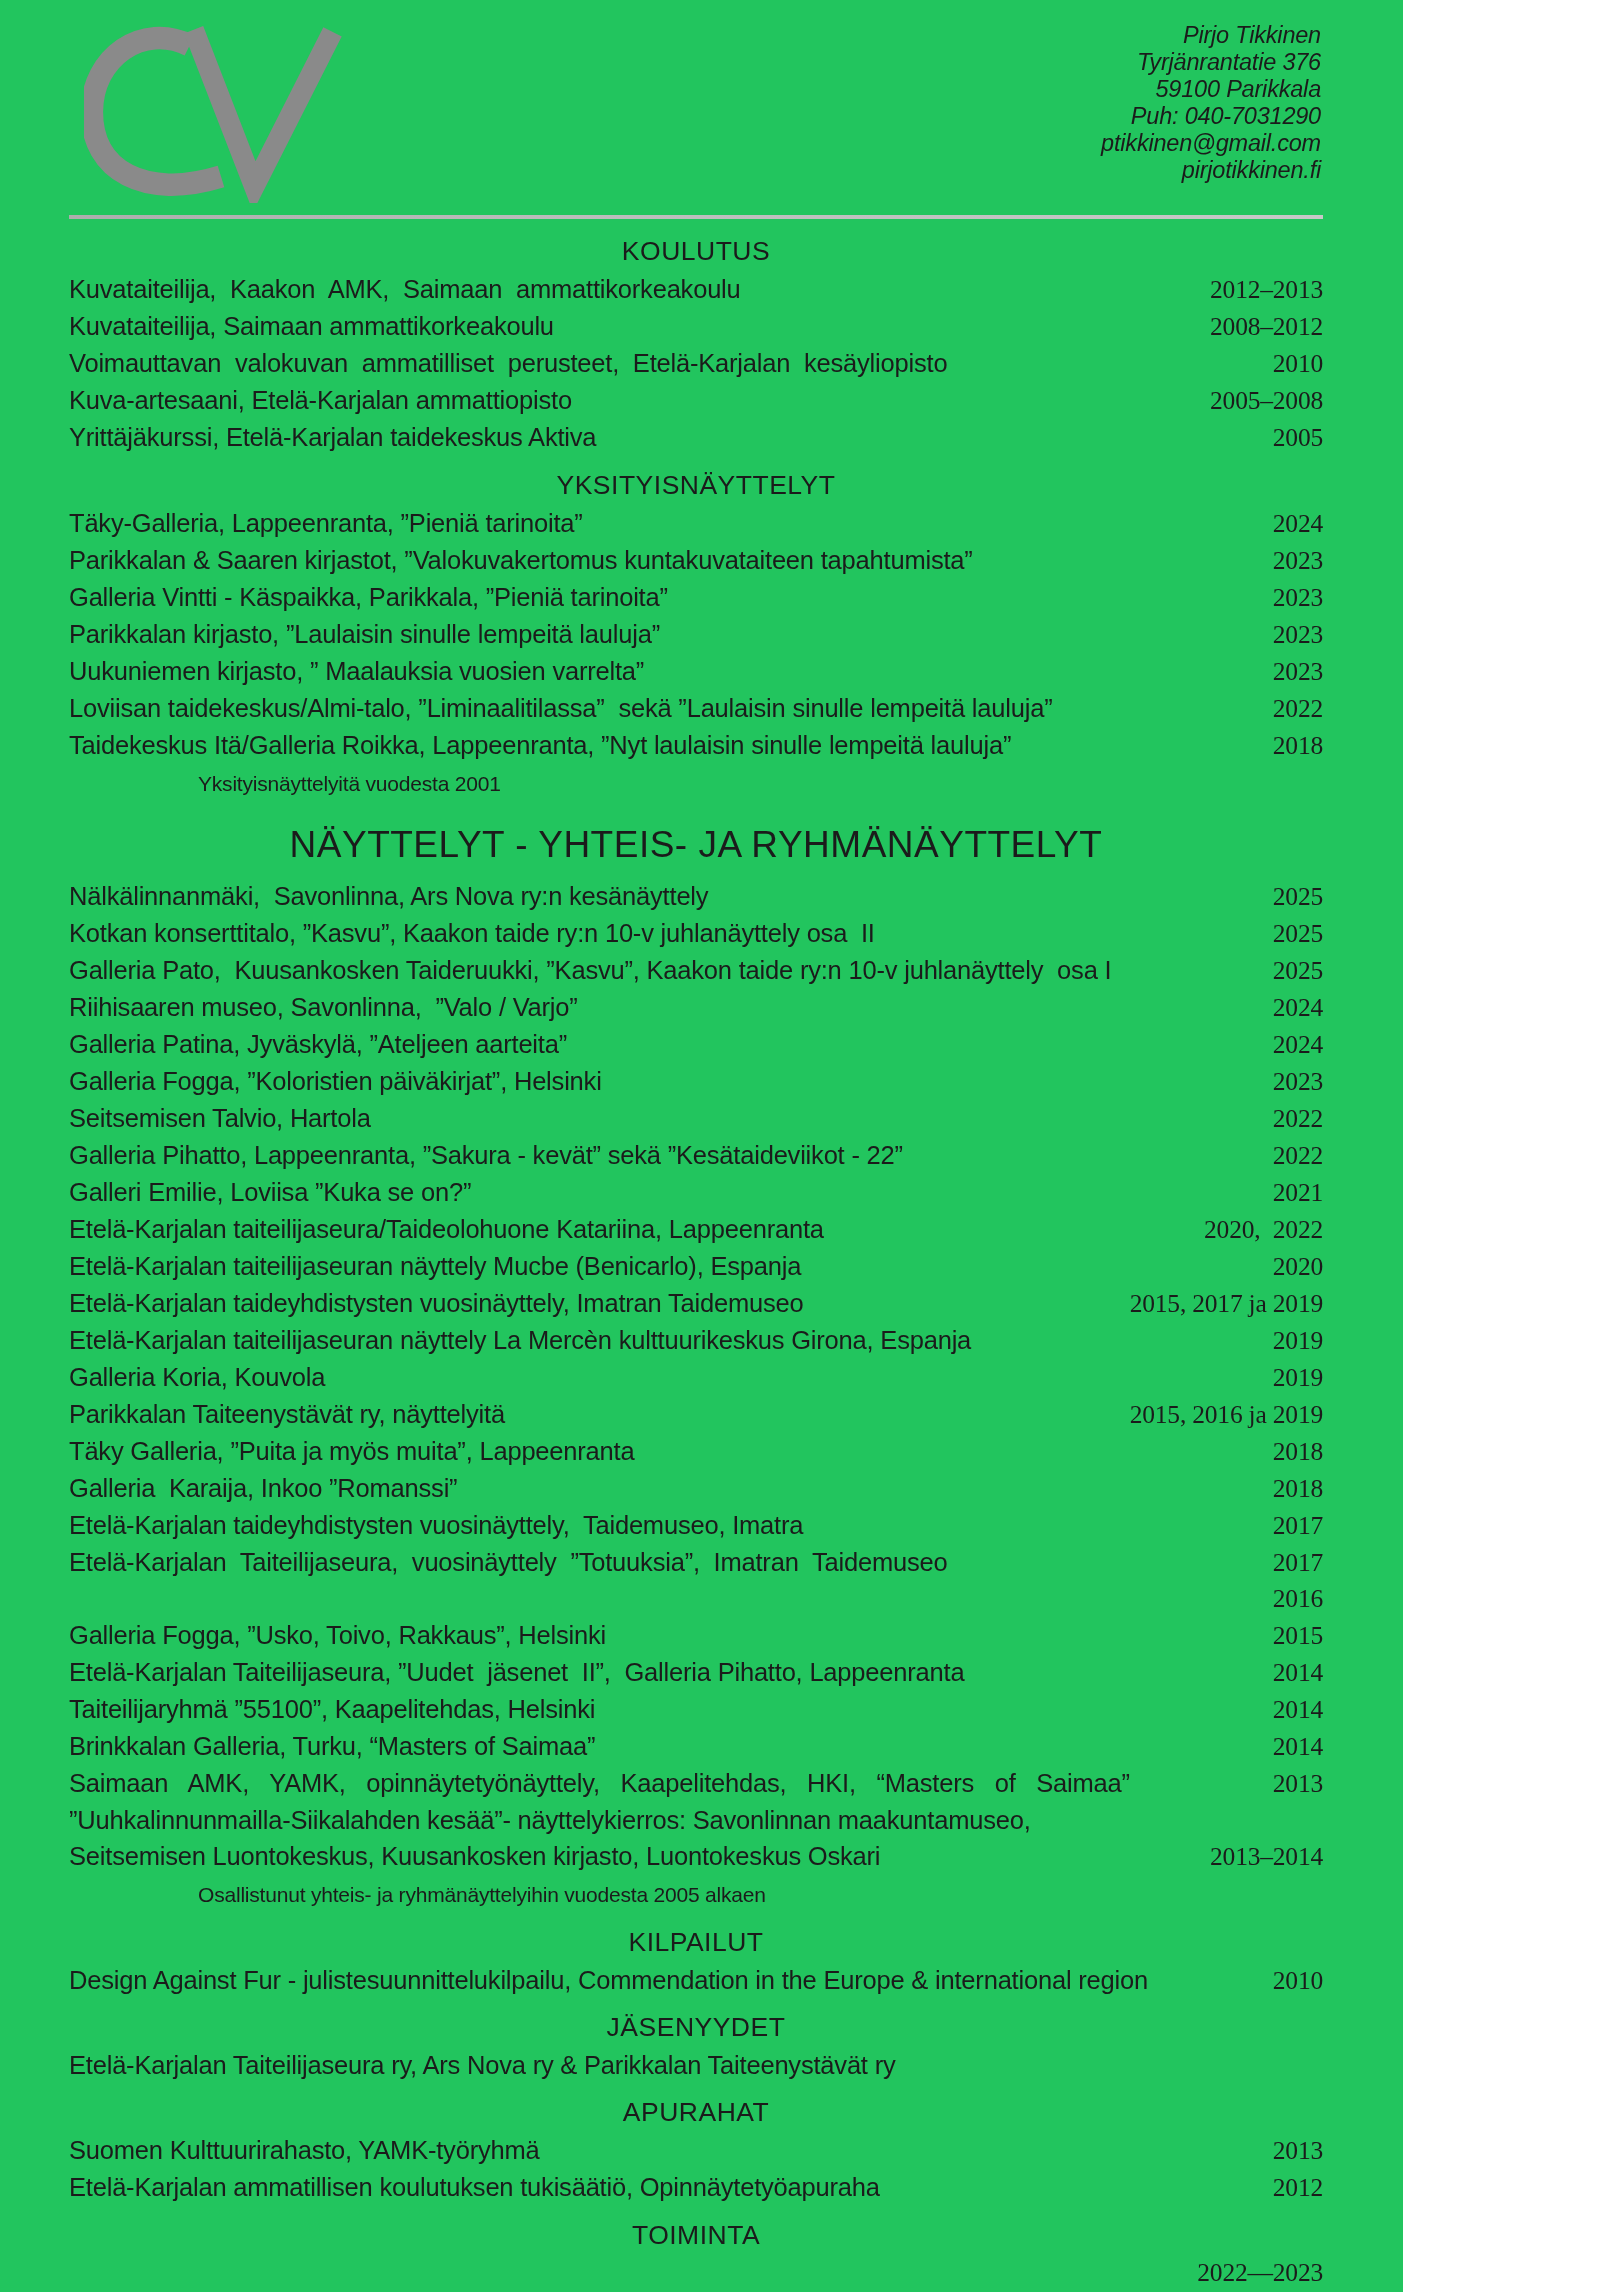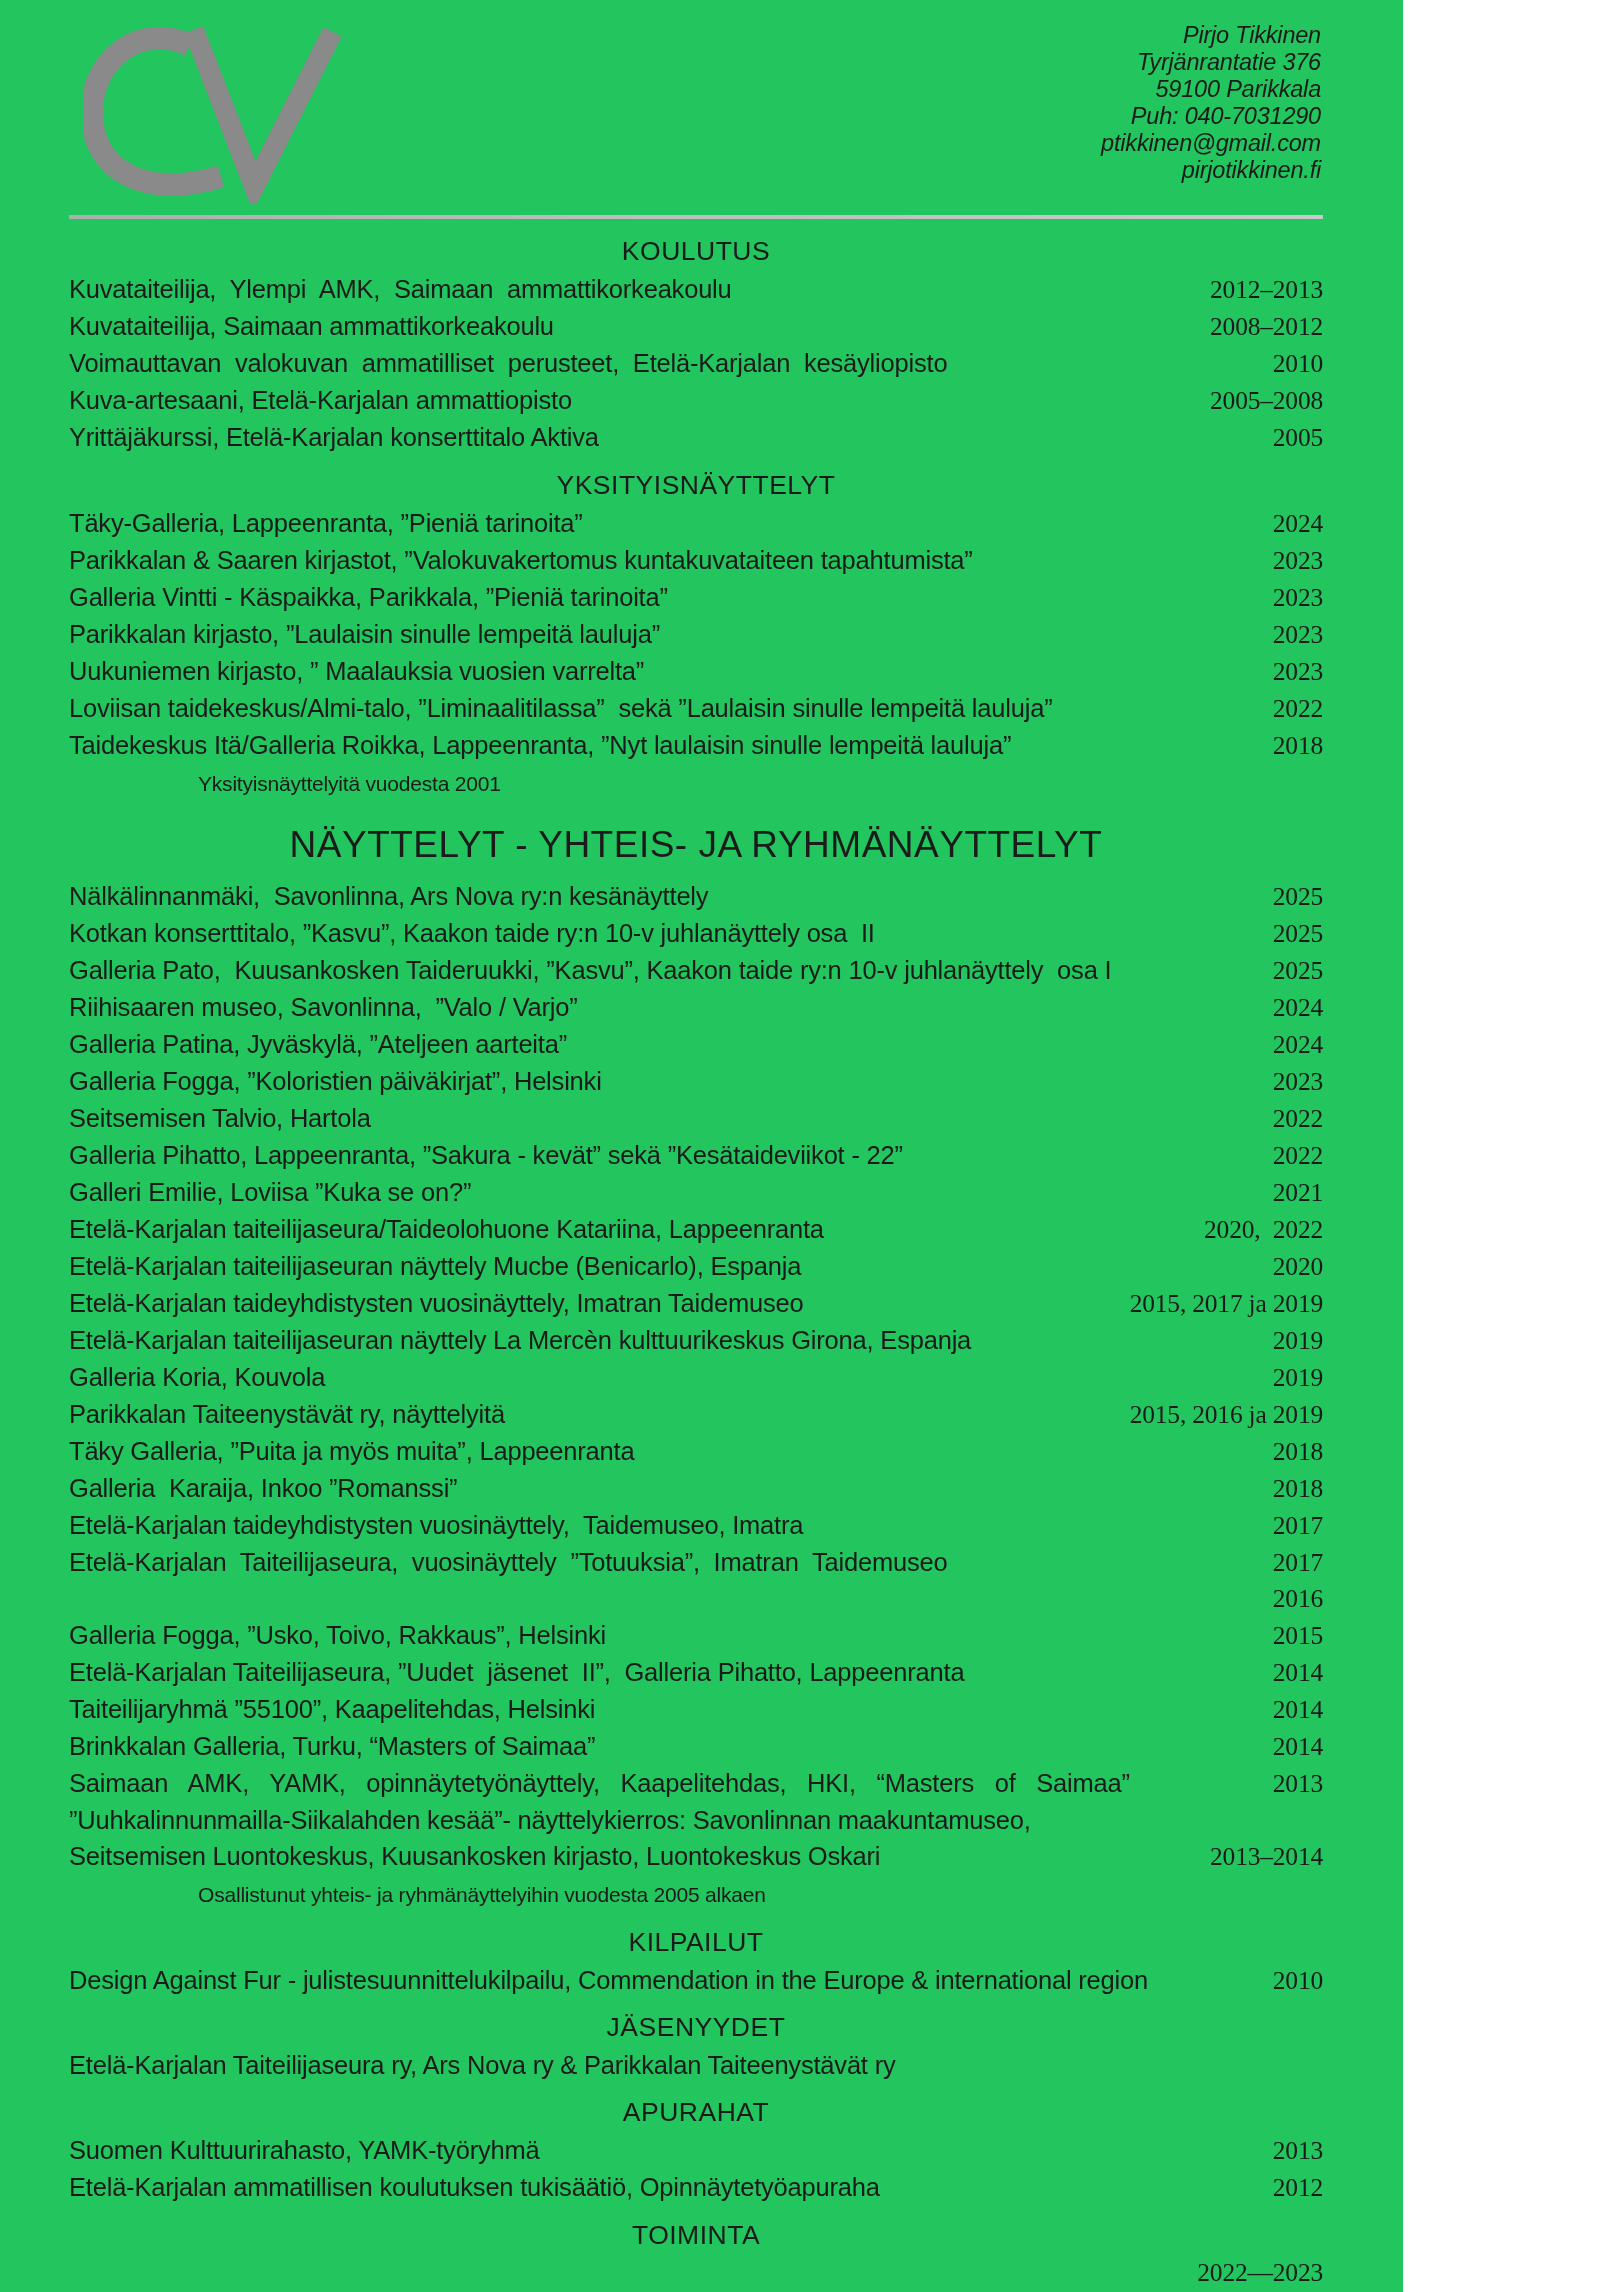--- a/index.html
+++ b/index.html
@@ -62,37 +62,37 @@
       <div class="contact-line">ptikkinen@gmail.com</div>
       <div class="contact-line">pirjotikkinen.fi</div>
     </div>
 
   <div class="divider"></div>
 
   <main id="sections">
       <section>
         <h2 class="section-title">KOULUTUS</h2>
         <div class="row">
-          <span class="t">Kuvataiteilija,  Ylempi  AMK,  Saimaan  ammattikorkeakoulu</span>
+          <span class="t">Kuvataiteilija,  Kaakon  AMK,  Saimaan  ammattikorkeakoulu</span>
           <span class="y">2012–2013</span>
         </div>
         <div class="row">
           <span class="t">Kuvataiteilija, Saimaan ammattikorkeakoulu</span>
           <span class="y">2008–2012</span>
         </div>
         <div class="row">
           <span class="t">Voimauttavan  valokuvan  ammatilliset  perusteet,  Etelä-Karjalan  kesäyliopisto</span>
           <span class="y">2010</span>
         </div>
         <div class="row">
           <span class="t">Kuva-artesaani, Etelä-Karjalan ammattiopisto</span>
           <span class="y">2005–2008</span>
         </div>
         <div class="row">
-          <span class="t">Yrittäjäkurssi, Etelä-Karjalan konserttitalo Aktiva</span>
+          <span class="t">Yrittäjäkurssi, Etelä-Karjalan taidekeskus Aktiva</span>
           <span class="y">2005</span>
         </div>
       </section>
       <section>
         <h2 class="section-title">YKSITYISNÄYTTELYT</h2>
         <div class="row">
           <span class="t">Täky-Galleria, Lappeenranta, ”Pieniä tarinoita”</span>
           <span class="y">2024</span>
         </div>
         <div class="row">

